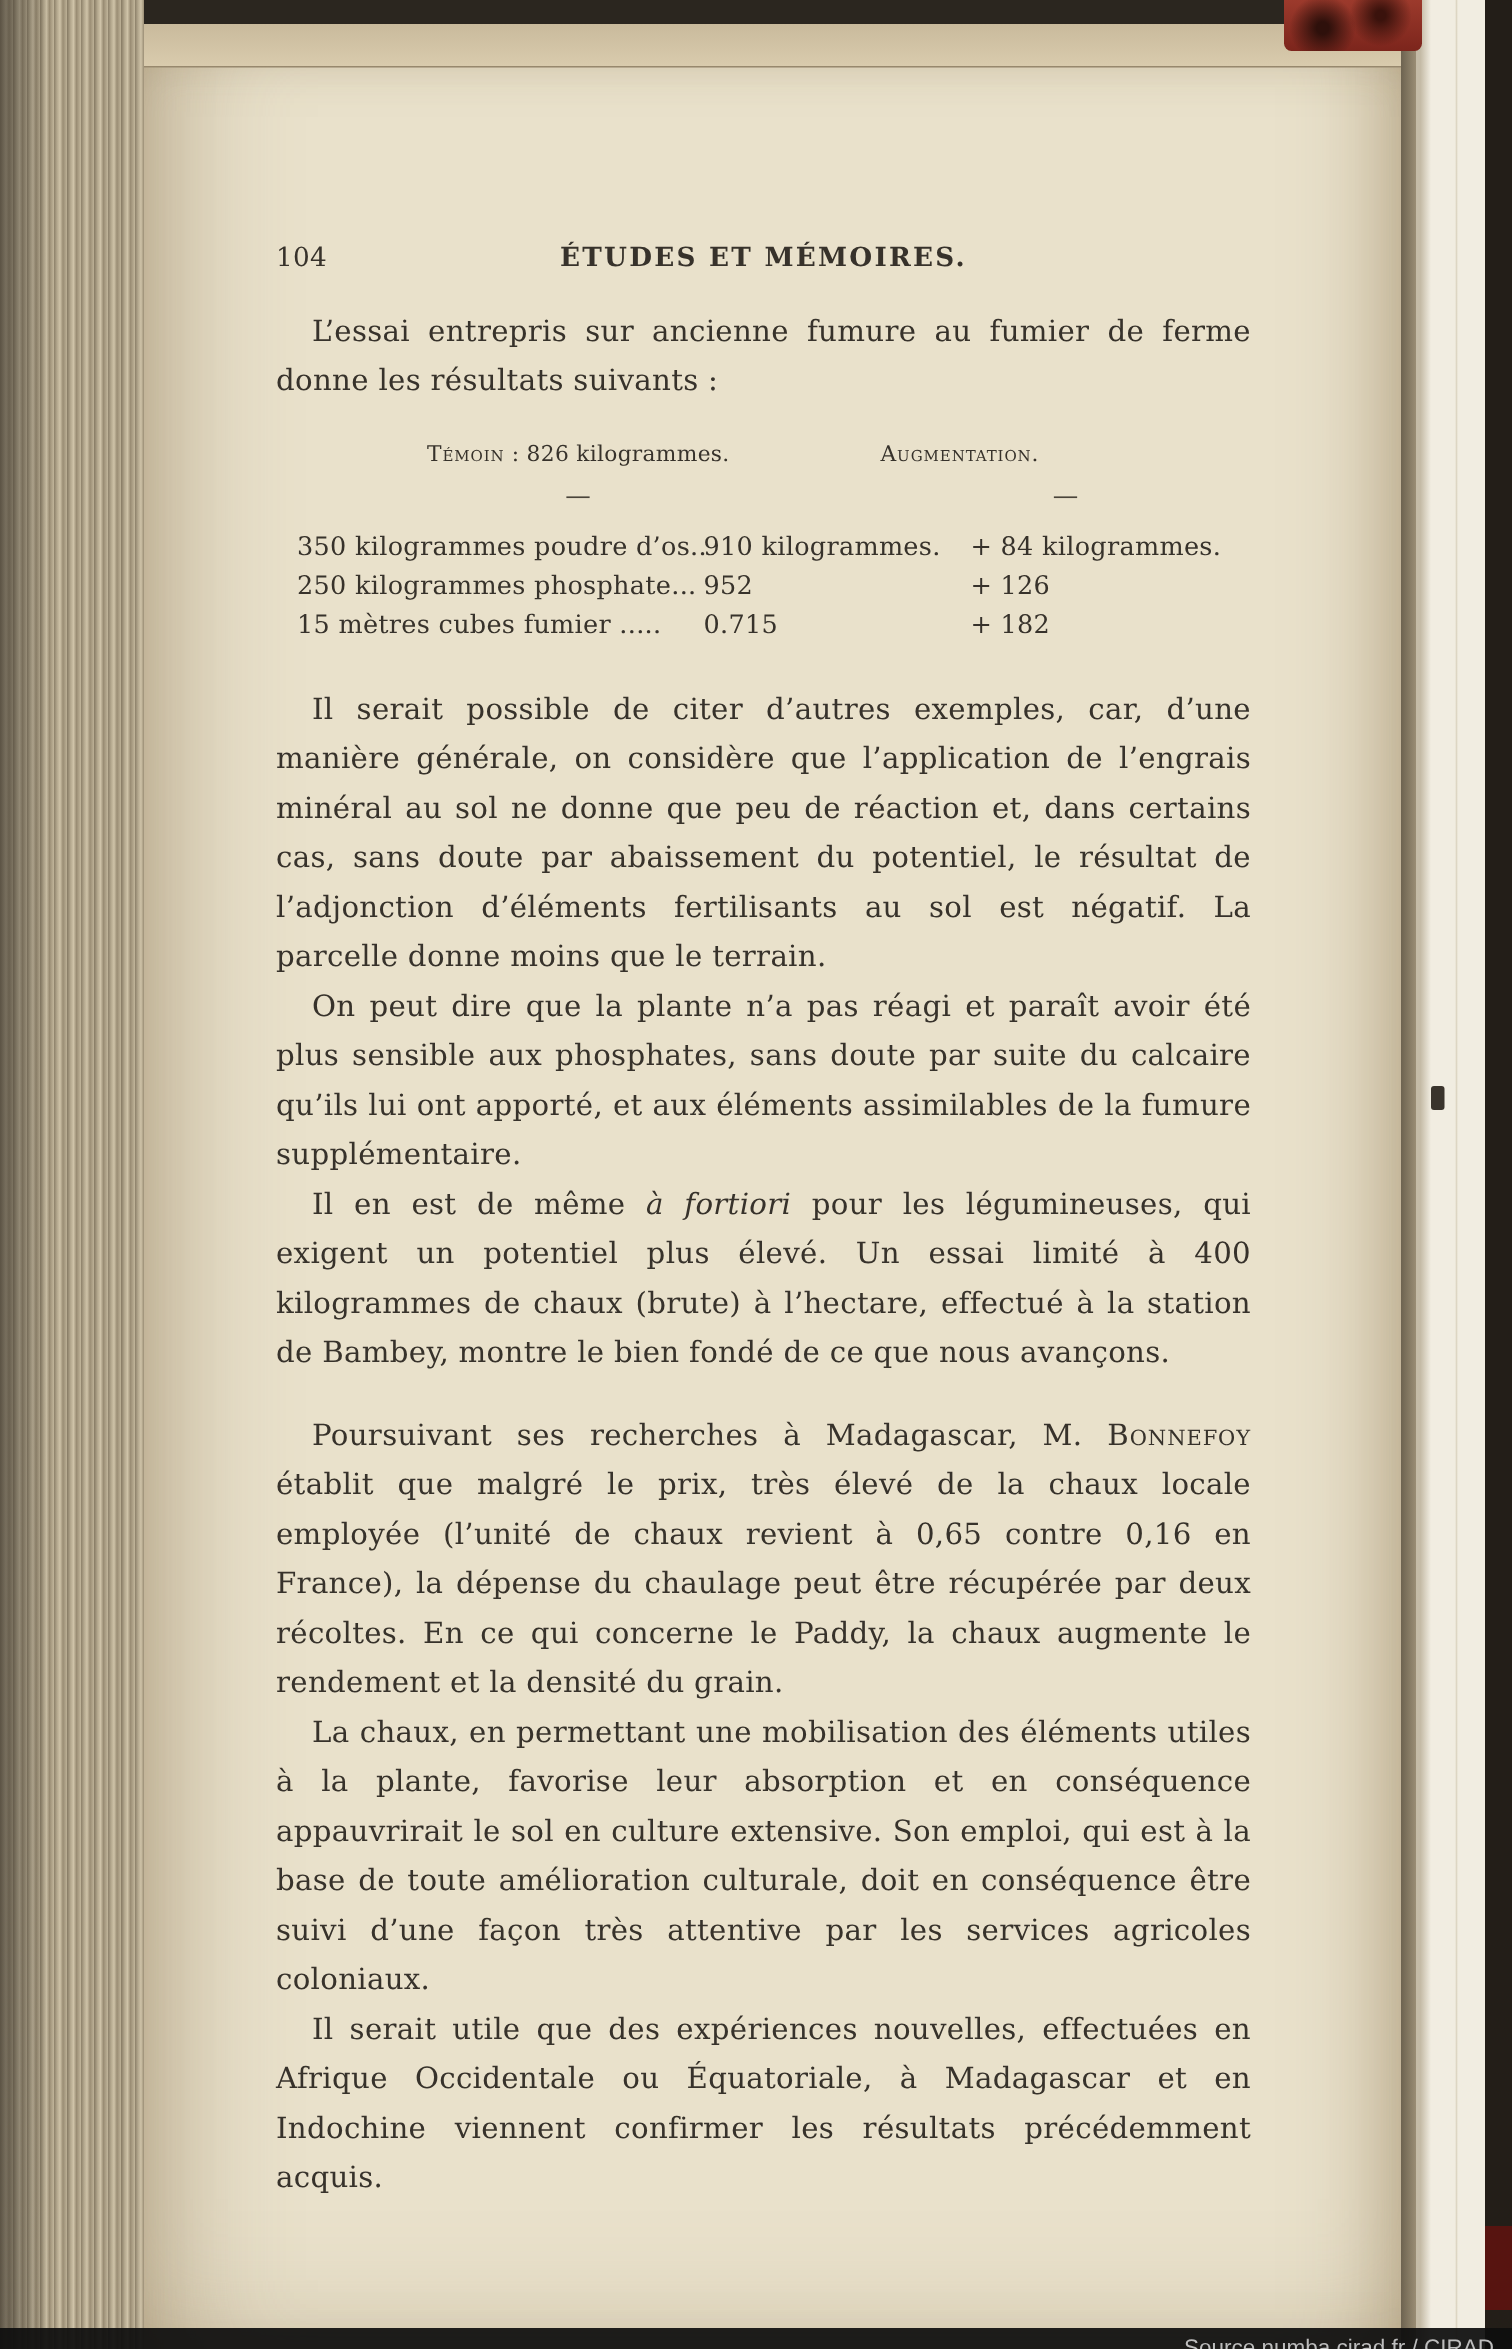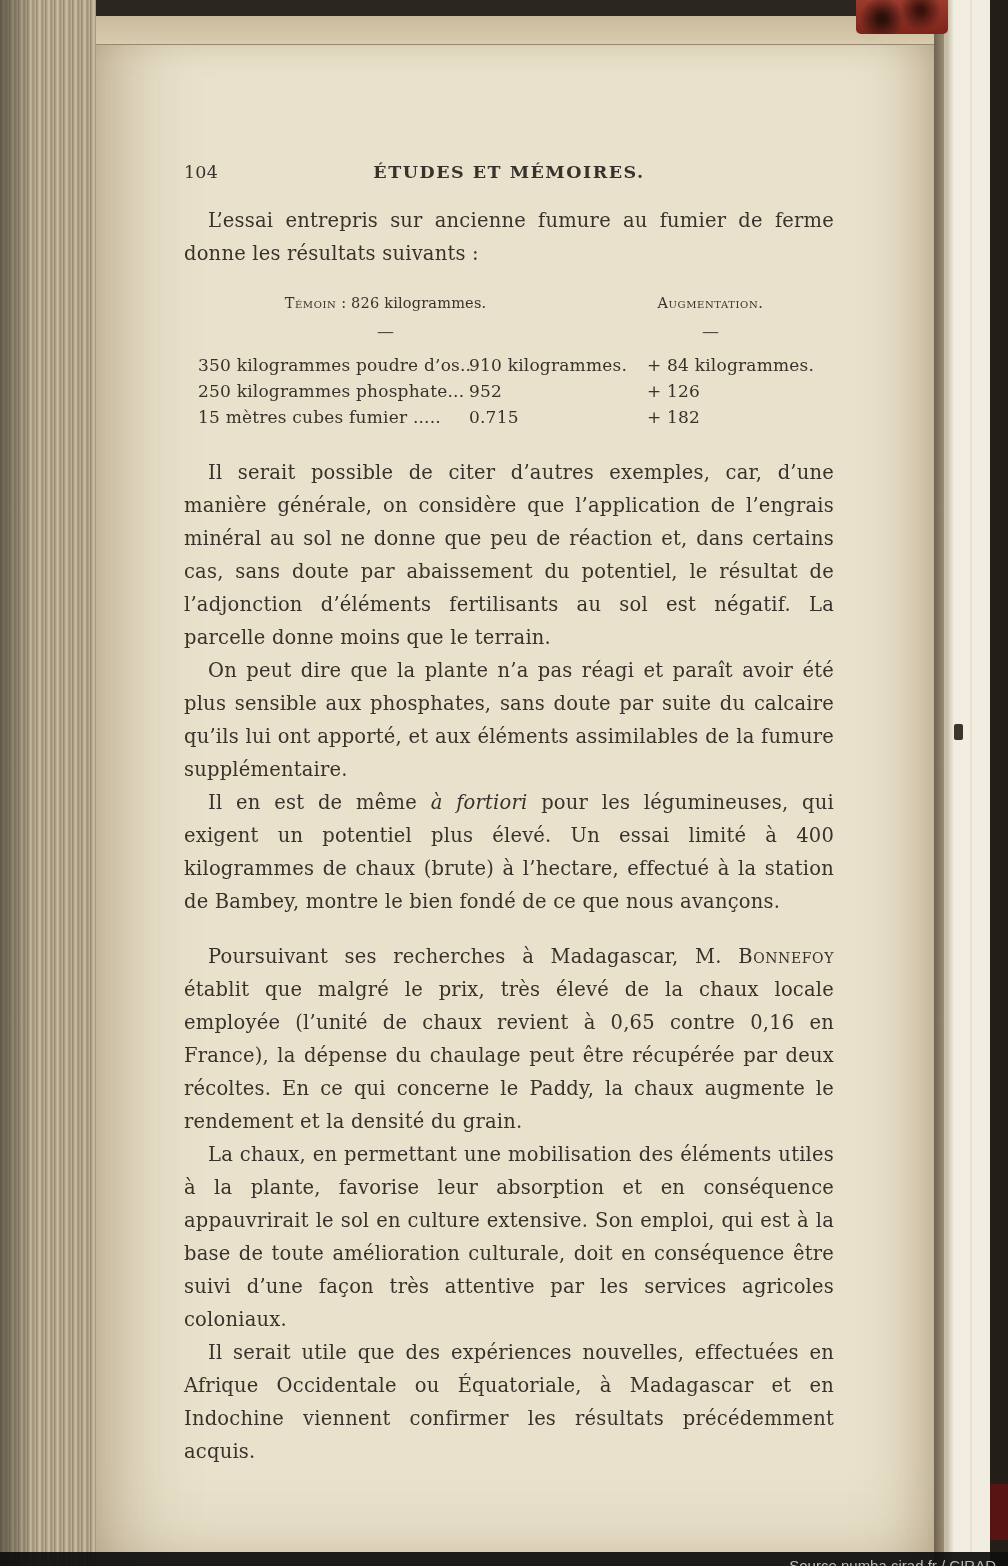--- a/index.html
+++ b/index.html
@@ -74,21 +74,21 @@
     font-weight:bold;
   }
   p.body-p{margin:0;text-align:justify;text-indent:24px;}
   p.gap-before{margin-top:22px;}
   .italic{font-style:italic;}
   .smallcaps{font-variant:small-caps;letter-spacing:.6px;}
   
   .table{margin:20px 0 26px 0;font-size:17px;line-height:26px;}
   .thead{display:flex;font-size:14.5px;margin-bottom:2px;}
   .thead .h-left{width:62%;text-align:center;}
-  .thead .h-right{width:38%;text-align:center;}
+  .thead .h-right{width:38%;text-align:left;}
   .tdash{display:flex;margin-bottom:8px;color:#4a443a;}
   .tdash .h-left{width:62%;text-align:center;}
   .tdash .h-right{width:38%;text-align:center;}
   .trow{display:flex;}
   .trow .c1{width:285px;padding-left:14px;box-sizing:border-box;white-space:nowrap;}
   .trow .c2{width:178px;box-sizing:border-box;}
   .trow .c3{flex:1;white-space:nowrap;}
   
   .footer-bar{
     position:absolute;left:0;right:0;bottom:0;height:14px;

